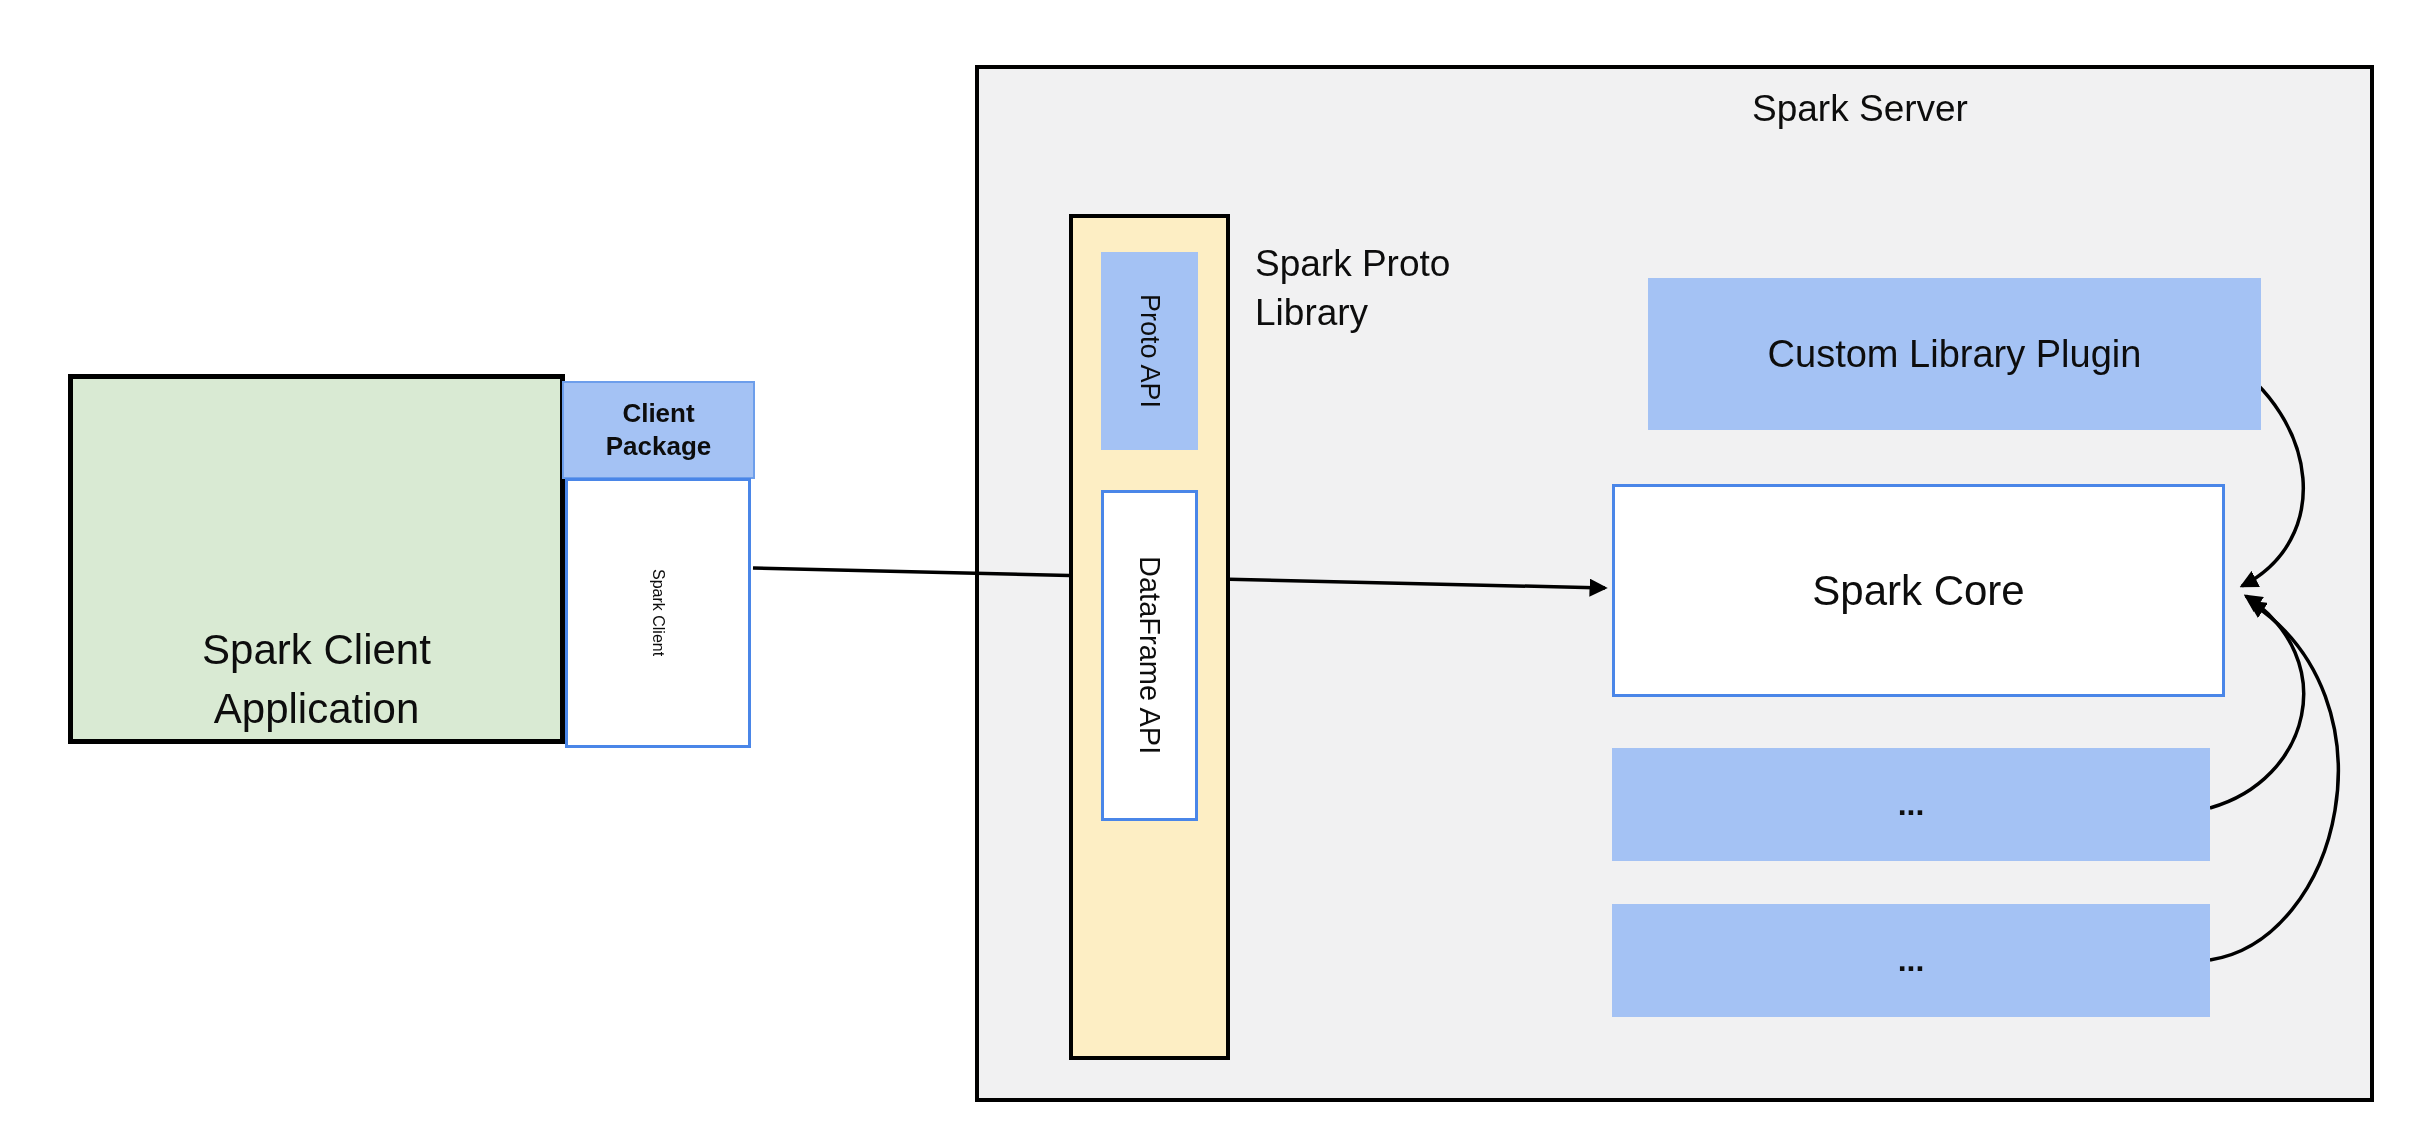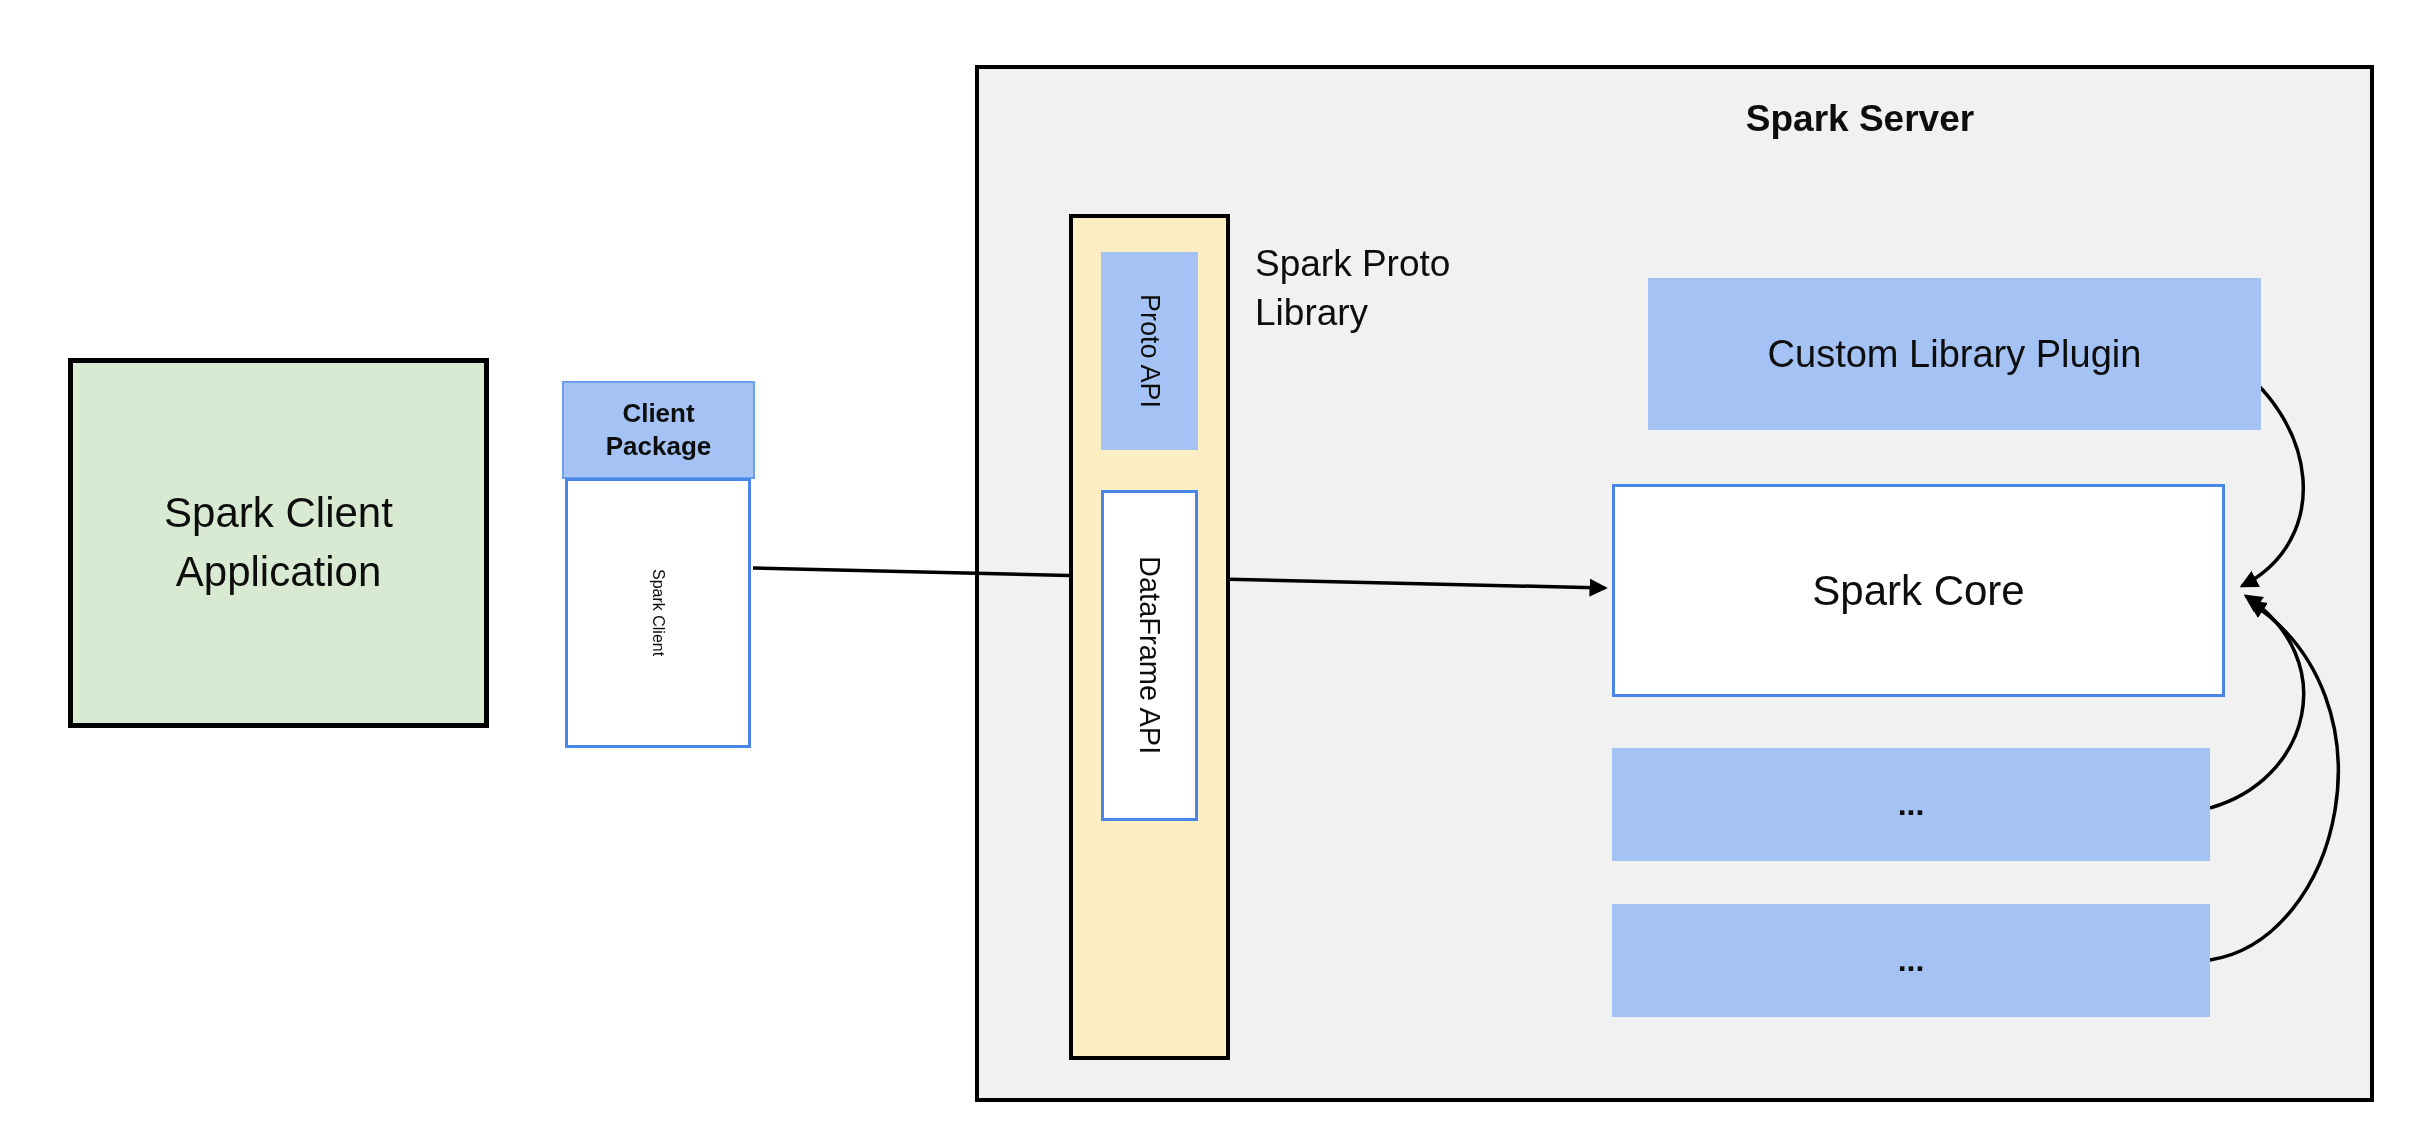--- a/index.html
+++ b/index.html
@@ -6,37 +6,37 @@
     --blue-fill:#a4c2f4; --blue-border:#4a86e8; --package-border:#6d9eeb;
     --green-fill:#d9ead3; --yellow-fill:#fdeec4; --gray-fill:#f1f1f2; --line:#000000;
   }
   *{margin:0;padding:0;box-sizing:border-box;}
   html,body{width:2435px;height:1135px;background:#ffffff;overflow:hidden;
     font-family:"Liberation Sans",sans-serif;color:#0d0d0d;}
   .abs{position:absolute;}
   #canvas{position:relative;width:2435px;height:1135px;}
 
   
-  .green-box{left:68px;top:358px;width:421px;height:370px;background:var(--green-fill);
-    border:5px solid var(--line);display:flex;align-items:center;justify-content:center;z-index:3;}
+  .green-box{left:68px;top:374px;width:497px;height:370px;background:var(--green-fill);
+    border:5px solid var(--line);display:flex;align-items:flex-end;justify-content:center;z-index:3;}
   .green-box .lbl{width:300px;text-align:center;font-size:42px;line-height:1.40;}
   .package-box{left:562px;top:381px;width:193px;height:98px;background:var(--blue-fill);
     border:2px solid var(--package-border);display:flex;align-items:center;justify-content:center;z-index:4;font-weight:bold;}
   .package-box .lbl{width:150px;text-align:center;font-size:26px;line-height:1.28;}
   .client-box{left:565px;top:478px;width:186px;height:270px;background:#ffffff;
     border:3px solid var(--blue-border);display:flex;align-items:center;justify-content:center;z-index:4;}
   .vtext{writing-mode:vertical-rl;text-orientation:mixed;white-space:nowrap;}
 
   
   .server-box{left:975px;top:65px;width:1399px;height:1037px;background:var(--gray-fill);
     border:4px solid var(--line);z-index:1;}
   .connect-api-lbl{left:1035px;top:80px;width:260px;text-align:center;
     font-size:37px;line-height:1.35;z-index:3;}
-  .server-title{left:1700px;top:98px;width:320px;text-align:center;
-    font-size:37px;font-weight:bold;z-index:3;}
+  .server-title{left:1700px;top:88px;width:320px;text-align:center;
+    font-size:37px;font-weight:normal;z-index:3;}
   .library-lbl{left:1255px;top:240px;width:270px;text-align:left;
     font-size:37px;line-height:1.32;z-index:3;}
 
   
   .yellow-col{left:1069px;top:214px;width:161px;height:846px;background:var(--yellow-fill);
     border:4px solid var(--line);z-index:3;}
   .proto-box{left:1101px;top:252px;width:97px;height:198px;background:var(--blue-fill);
     display:flex;align-items:center;justify-content:center;z-index:4;font-size:27px;}
   .dataframe-box{left:1101px;top:490px;width:97px;height:331px;background:#ffffff;
     border:3px solid var(--blue-border);display:flex;align-items:center;justify-content:center;

